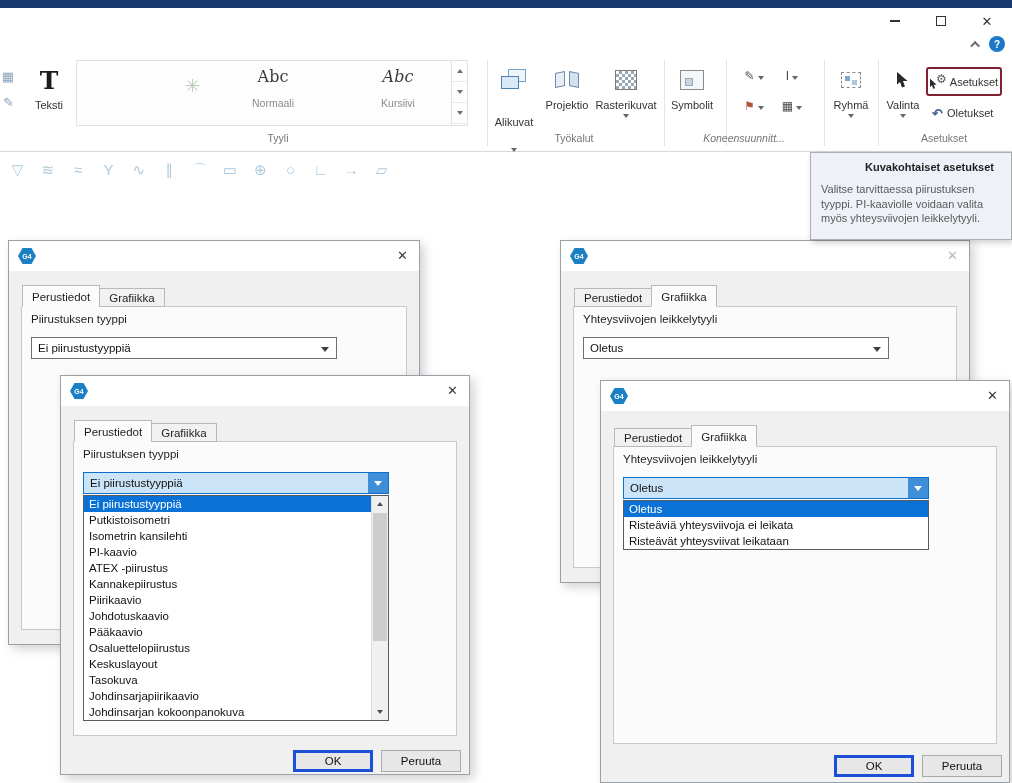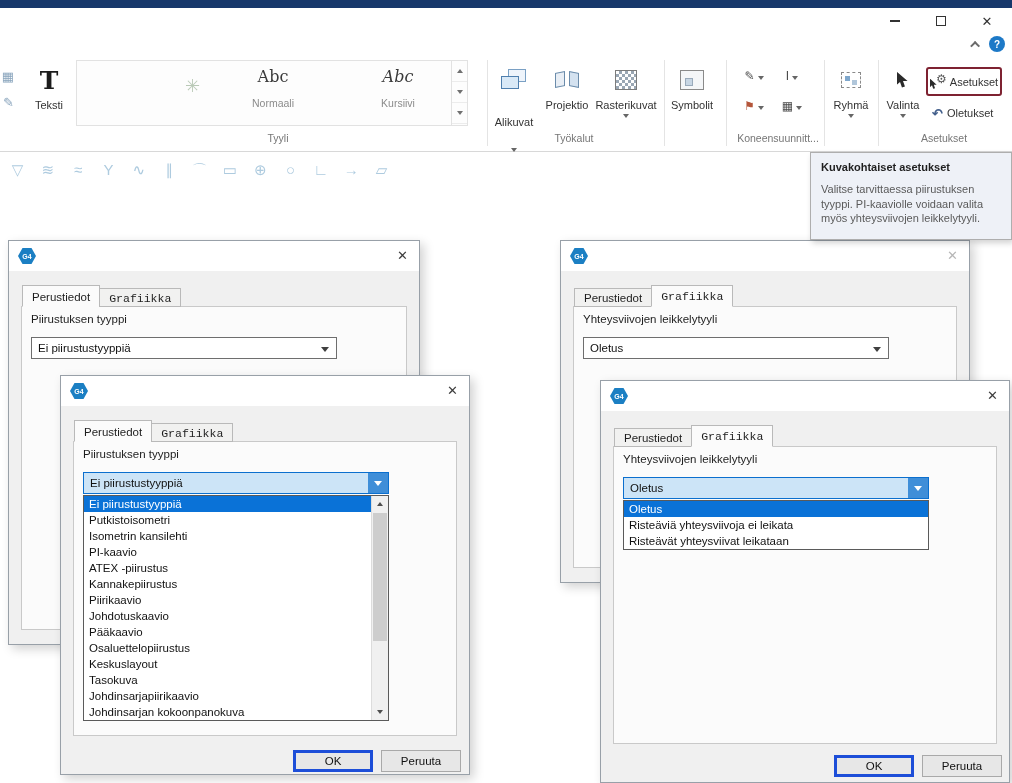--- a/index.html
+++ b/index.html
@@ -63,32 +63,32 @@
   .ic-settings .gear { position:absolute; right:-1px; top:-2px; font-size:12px; color:#5a5a5a; font-weight:normal; font-style:normal; }
   .mini-cursor { position:absolute; left:0; bottom:0; width:8px; height:11px; background:#2b2b2b; clip-path:polygon(0% 0%, 0% 79%, 27% 62%, 42% 94%, 65% 88%, 50% 56%, 85% 56%); }
   .oletbtn { position:absolute; left:932px; top:46px; width:76px; height:22px; display:flex; align-items:center; gap:4px; font-size:11px; color:#333; }
   .undo-glyph { color:#44608c; font-size:13px; font-weight:bold; font-style:normal; }
 
   .subtoolbar { position:absolute; left:4px; top:156px; width:380px; height:30px; white-space:nowrap; }
   .pale { display:inline-block; width:27px; text-align:center; color:#aecbdf; font-size:15px; line-height:28px; }
 
   
   .tooltip { position:absolute; left:810px; top:152px; width:202px; height:88px; background:#eef1f7; border:1px solid #aeaeae; box-shadow:2px 3px 6px rgba(0,0,0,.18); padding:8px 10px; z-index:40; }
-  .tooltip .tt-title { font-size:11px; font-weight:bold; color:#1f1f1f; }
+  .tooltip .tt-title { font-size:11px; font-weight:bold; color:#1f1f1f;margin-left:44px; }
   .tooltip .tt-body { font-size:11px; color:#5a5a5a; line-height:1.32; margin-top:9px; }
 
   
   .dialog { position:absolute; background:#f0f0f0; border:1px solid #98a0a8; box-shadow:4px 4px 10px rgba(0,0,0,.18); }
   .dlg-title { position:absolute; left:0; top:0; right:0; height:30px; background:#fff; }
   .g4 { position:absolute; left:9px; top:7px; width:18px; height:16px; clip-path:polygon(25% 0,75% 0,100% 50%,75% 100%,25% 100%,0 50%); background:#1b7fc3; color:#fff; font-size:7px; font-weight:bold; display:flex; align-items:center; justify-content:center; }
   .dlg-close { position:absolute; right:11px; top:7px; font-size:13px; color:#3c3c3c; }
   .dlg-close.inactive { color:#b6b6b6; }
   .tabs { position:absolute; left:13px; top:44px; height:22px; display:flex; align-items:flex-end; z-index:3; }
   .tab { border:1px solid #b9b9b9; background:#f1f1f0; padding:0 9px; height:19px; line-height:19px; font-size:11.5px; color:#1e1e1e; }
-  .tab + .tab { margin-left:-1px;font-family:Liberation Mono, monospace; }
+  .tab + .tab { margin-left:-1px; }
   .tab.active { background:#fbfbfb; height:22px; line-height:22px; border-bottom:1px solid #fbfbfb; }
   .tabpage { position:absolute; left:12px; right:12px; top:65px; background:#fbfbfb; border:1px solid #c9c9c9; }
   .tabpage.tall { bottom:14px; } .tabpage.short { bottom:38px; }
   .fieldlabel { position:absolute; left:22px; top:72px; font-size:11.5px; color:#1d1d1d; z-index:4; }
   .combo { position:absolute; left:22px; top:96px; width:306px; height:22px; background:#fff; border:1px solid #6e6e6e; z-index:4; display:flex; align-items:center; }
   .combo-text { padding-left:6px; font-size:11.5px; color:#111; }
   .chev-plain { position:absolute; right:7px; top:9px; width:0; height:0; border-left:4px solid transparent; border-right:4px solid transparent; border-top:5px solid #404040; }
   .combo.focused { background:#cce4f7; border:1px solid #0b6fce; }
   .chevbox { position:absolute; right:0; top:0; bottom:0; width:20px; background:#3f8ed8; display:flex; align-items:center; justify-content:center; }
   .chevbox i { width:0; height:0; border-left:4px solid transparent; border-right:4px solid transparent; border-top:5px solid #fff; }
@@ -211,21 +211,21 @@
         <span class="dd"></span>
       </div>
     <div class="stool flag" style="left:736px; top:38px;">
         <span>⚑</span>
         <span class="dd"></span>
       </div>
     <div class="stool" style="left:774px; top:38px;">
         <span>▦</span>
         <span class="dd"></span>
       </div>
-    <div class="grouplabel" style="left:722px; width:112px;">Koneensuunnitt...</div>
+    <div class="grouplabel" style="left:688px; width:112px;font-style:italic;">Koneensuunnitt...</div>
 
     <div class="vsep" style="left:824px;"></div>
 
     <div class="rbtn" style="left:826px; width:50px;text-align:right;">
       <span class="ic">
           <span class="ic-group">
             <i></i>
             <b></b>
           </span>
         </span>

